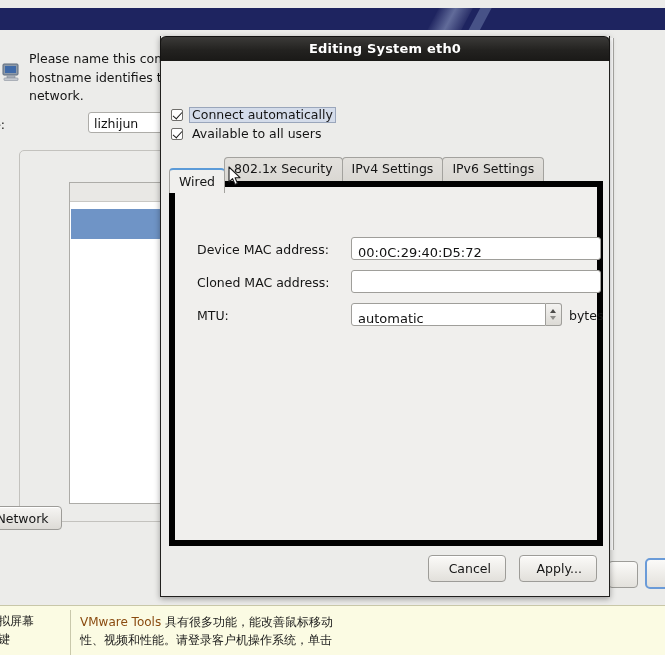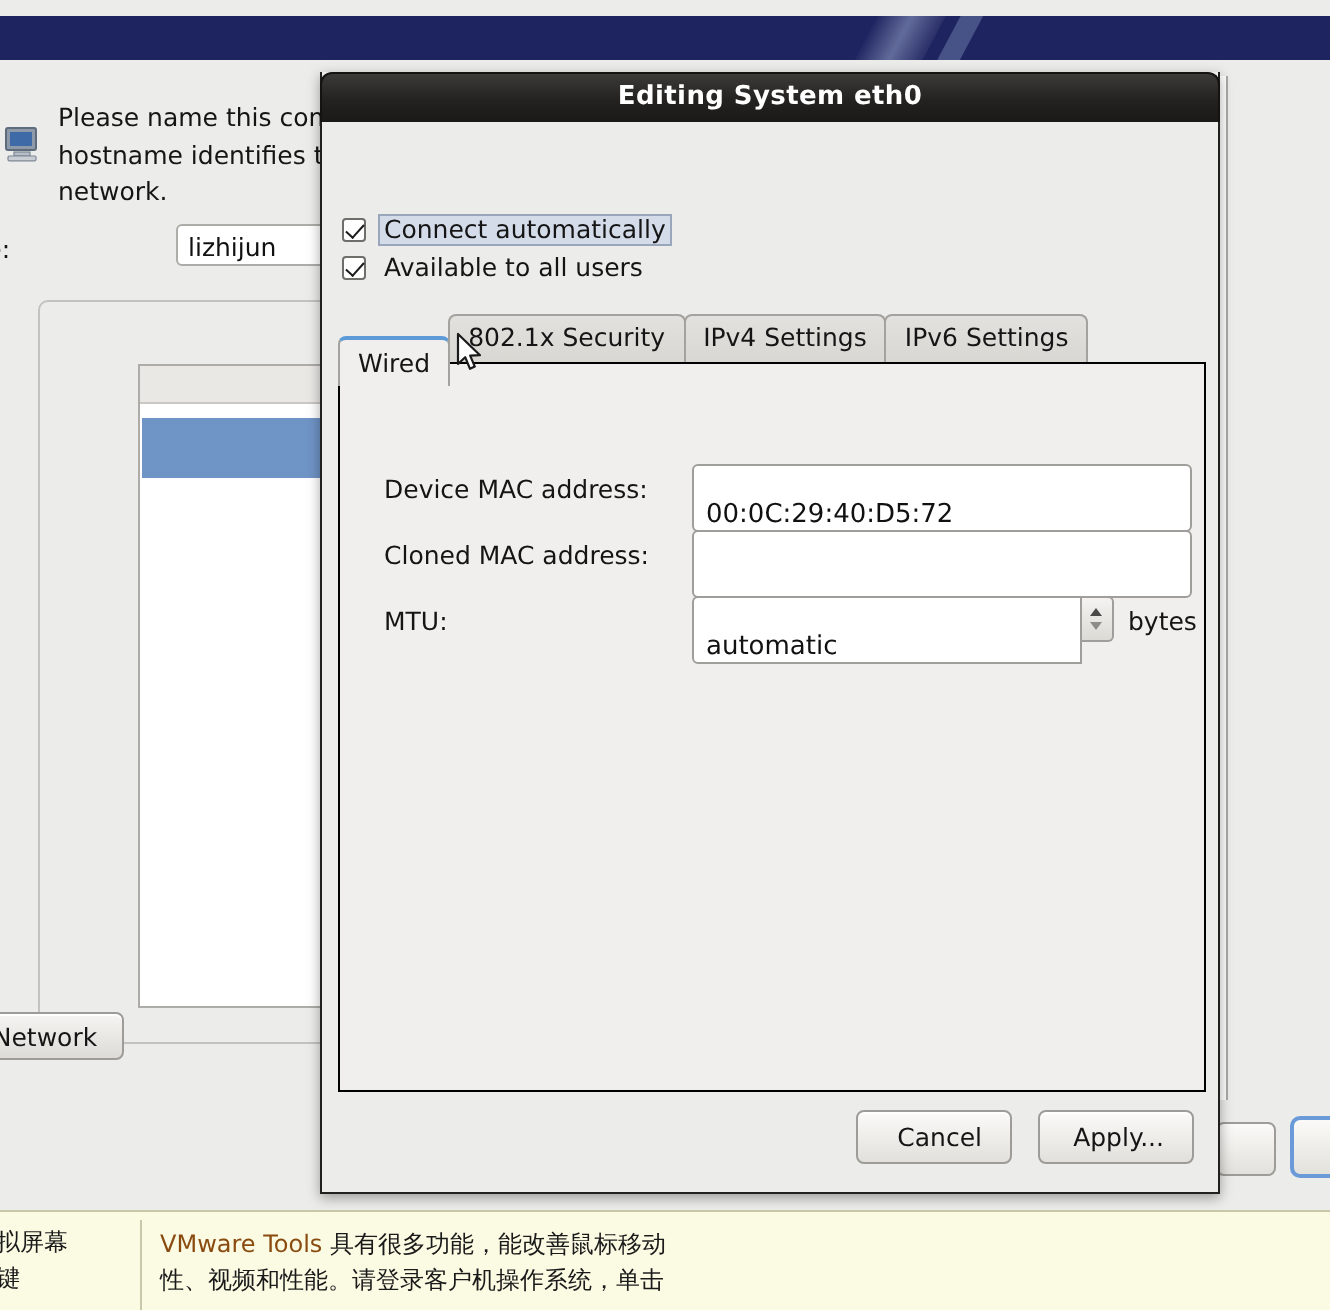--- a/index.html
+++ b/index.html
@@ -307,36 +307,36 @@
     background: #f0efed;
     border-top: 2px solid #5c9bd8;
     position: relative;
     z-index: 3;
   }
   .tab-panel {
     position: absolute;
     left: 8px; top: 145px;
     width: 434px; height: 365px;
     background: #f0efed;
-    border: 1px solid #000000;
+    border: 6px solid #000000;
     box-sizing: border-box;
   }
 
   .field-label {
     position: absolute;
     color: #151515;
     font-size: 12.5px;
   }
   .field-input {
     position: absolute;
     background: #ffffff;
     border: 1px solid #9f9e9a;
     border-radius: 3px;
     box-sizing: border-box;
-    padding: 16px 6px;
+    padding: 6px 6px;
     font-size: 13px;
     color: #111;
     height: 23px;
     line-height: 18px;
   }
   .lbl-mac   { left: 22px; top: 55px; }
   .lbl-clone { left: 22px; top: 88px; }
   .lbl-mtu   { left: 22px; top: 121px; }
   .inp-mac   { left: 176px; top: 50px; width: 250px; }
   .inp-clone { left: 176px; top: 83px; width: 250px; }

